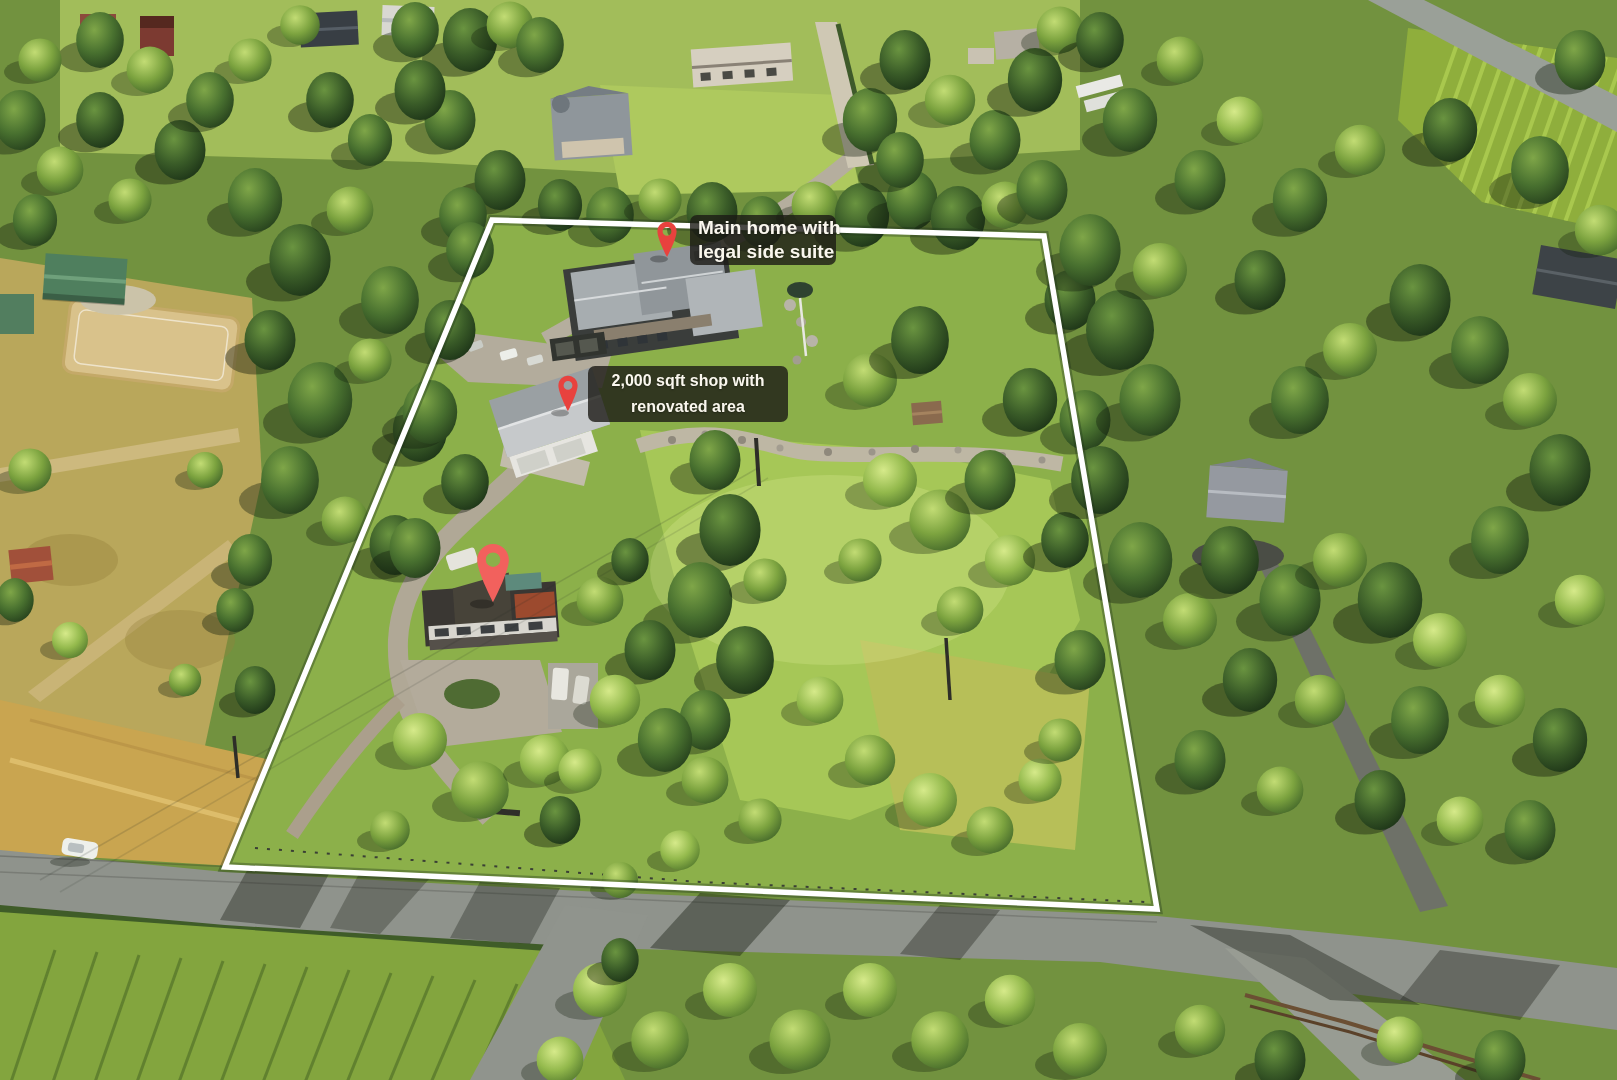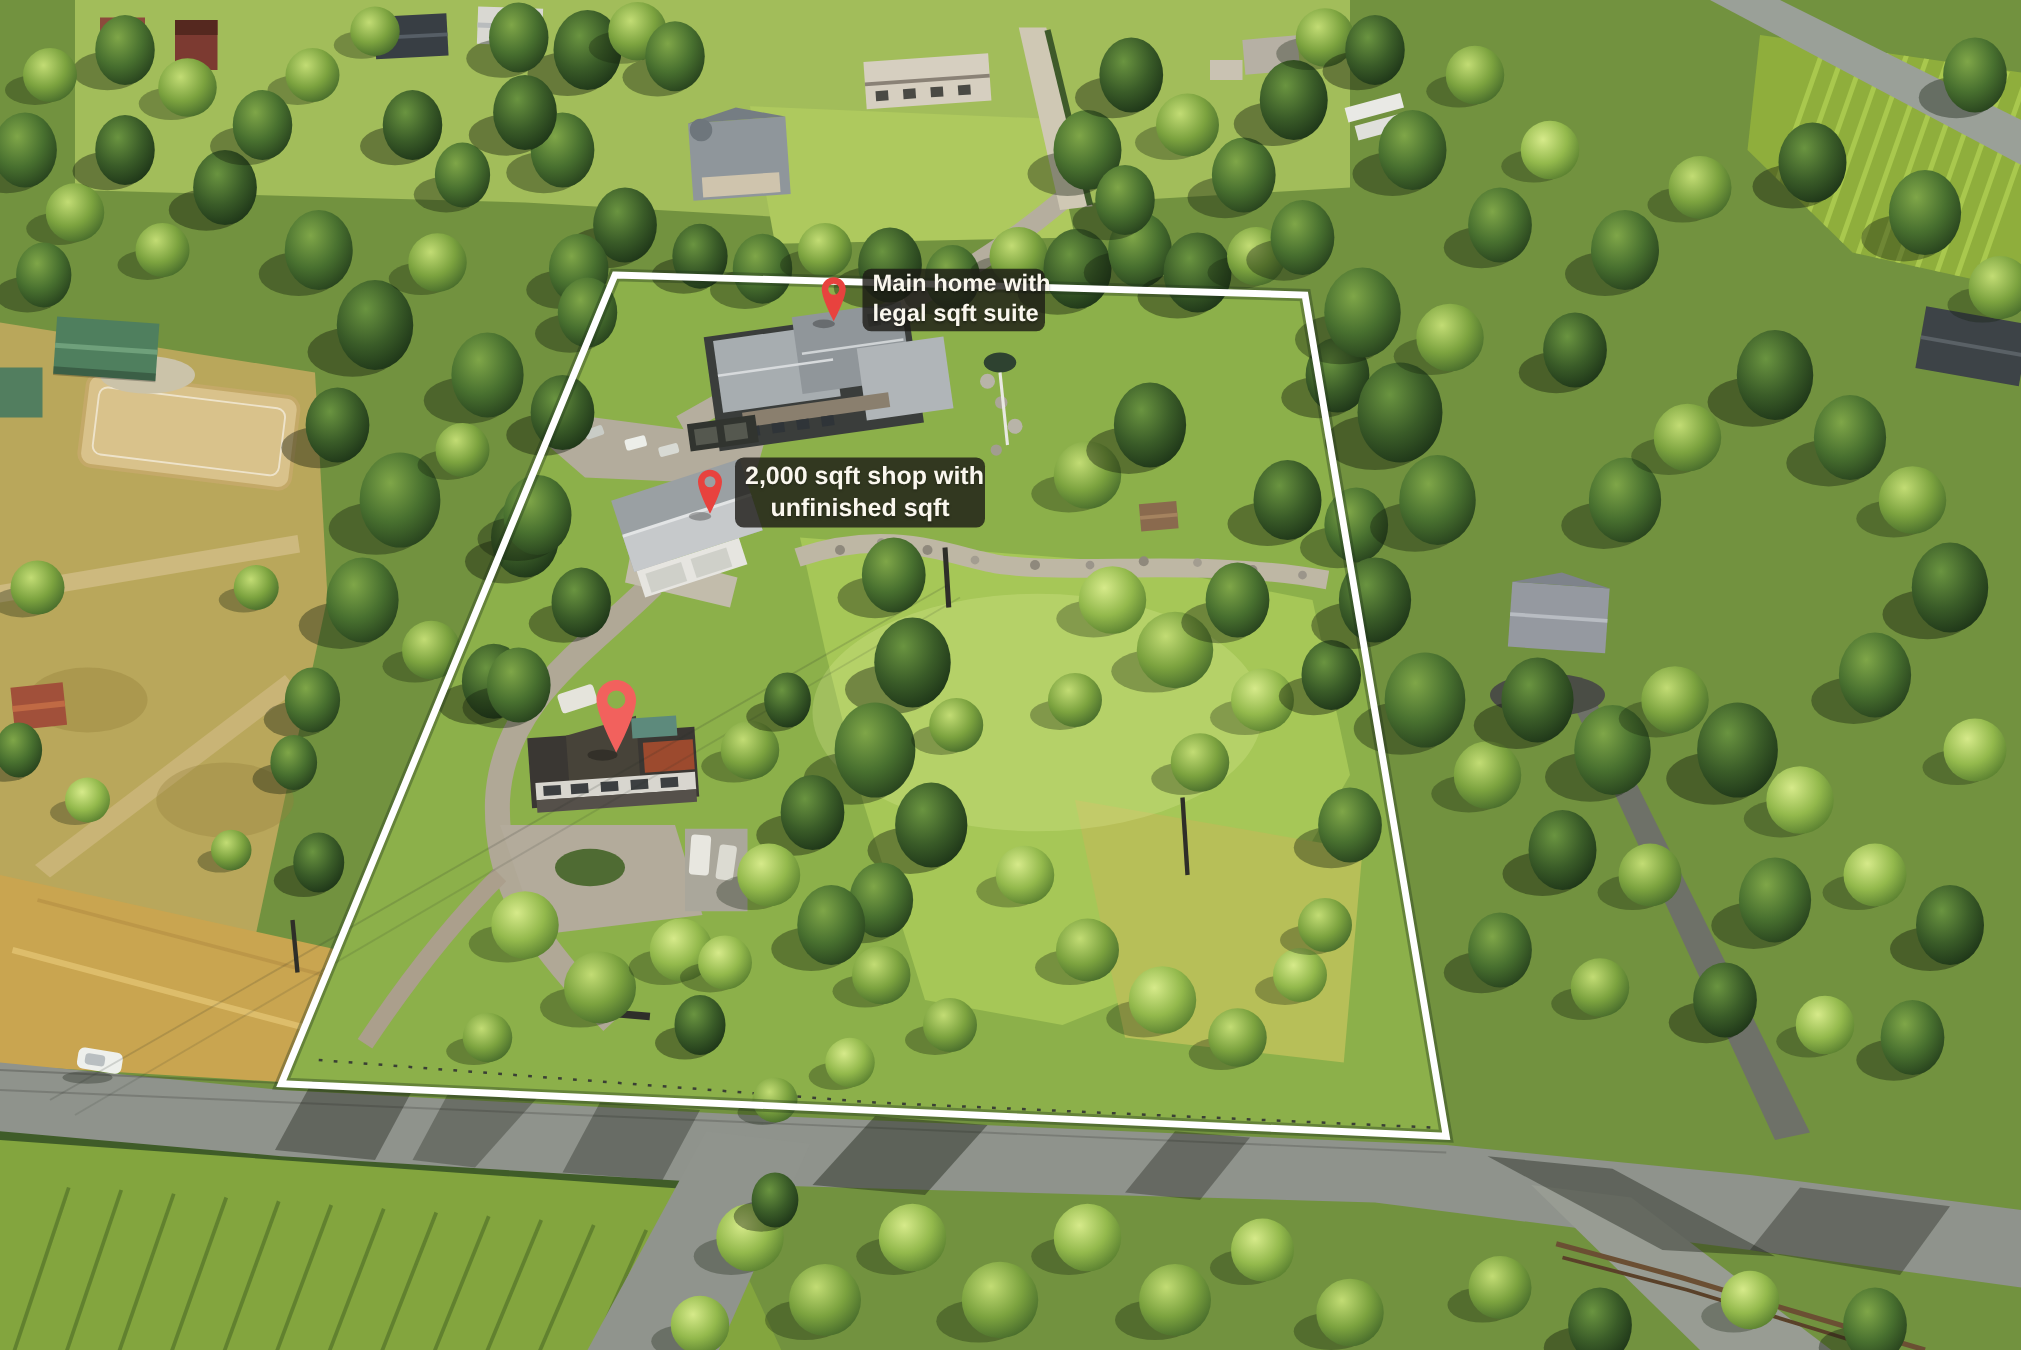--- a/index.html
+++ b/index.html
@@ -5,21 +5,21 @@
   html,body{margin:0;padding:0;background:#222;}
   .stage{position:relative;width:1617px;height:1080px;overflow:hidden;
          font-family:"Liberation Sans",sans-serif;background:#72923f;}
   .stage svg.scene{position:absolute;left:0;top:0;width:1617px;height:1080px;display:block;}
   .annotation{position:absolute;background:rgba(27,26,21,0.80);color:#faf7ee;
               font-weight:bold;text-align:center;border-radius:7px;
               display:flex;flex-direction:column;justify-content:center;
               text-shadow:0 1px 2px rgba(0,0,0,0.35);}
   .annotation .line{white-space:nowrap;padding:0 8px;}
   #label-main{left:690px;top:215px;width:146px;height:50px;font-size:19px;line-height:24px;}
-  #label-shop{left:588px;top:366px;width:200px;height:56px;font-size:20px;line-height:26px;}
+  #label-shop{left:588px;top:366px;width:200px;height:56px;font-size:16px;line-height:26px;}
   #label-reno{left:518px;top:544px;width:166px;height:66px;font-size:21px;line-height:29px;}
 </style>
 </head>
 <body>
 
 <div class="stage">
 <svg class="scene" viewBox="0 0 1617 1080" aria-hidden="true">
   <defs>
     <radialGradient id="gc1" cx="38%" cy="32%" r="75%">
       <stop offset="0%" stop-color="#7fa648"></stop>
@@ -499,19 +499,19 @@
     <use href="#pinP" transform="translate(657.4 221.8) scale(0.8)" fill="#e8423e"></use>
     <ellipse cx="560" cy="413" rx="9" ry="3.5" fill="rgba(0,0,0,0.28)"></ellipse>
     <use href="#pinP" transform="translate(558.4 375.8) scale(0.8)" fill="#e8423e"></use>
     <ellipse cx="482" cy="604" rx="12" ry="4.5" fill="rgba(0,0,0,0.28)"></ellipse>
     <use href="#pinP" transform="translate(477.2 543.9) scale(1.32)" fill="#f2615d"></use>
   </g>
 </svg>
 
 <div class="annotation" id="label-main">
   <div class="line">Main home with</div>
-  <div class="line">legal sqft suite</div>
+  <div class="line">legal side suite</div>
 </div>
 <div class="annotation" id="label-shop">
   <div class="line">2,000 sqft shop with</div>
-  <div class="line">unfinished sqft</div>
+  <div class="line">renovated area</div>
 </div>
 </div>
 
 </body></html>

